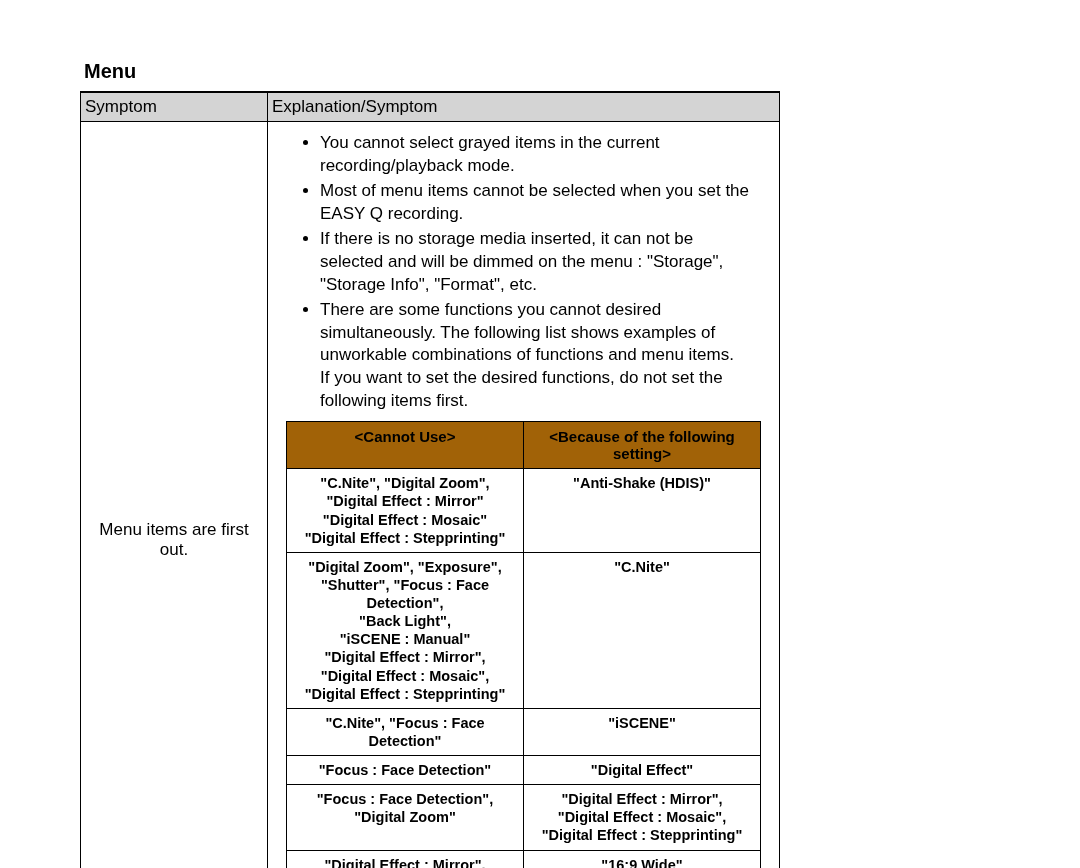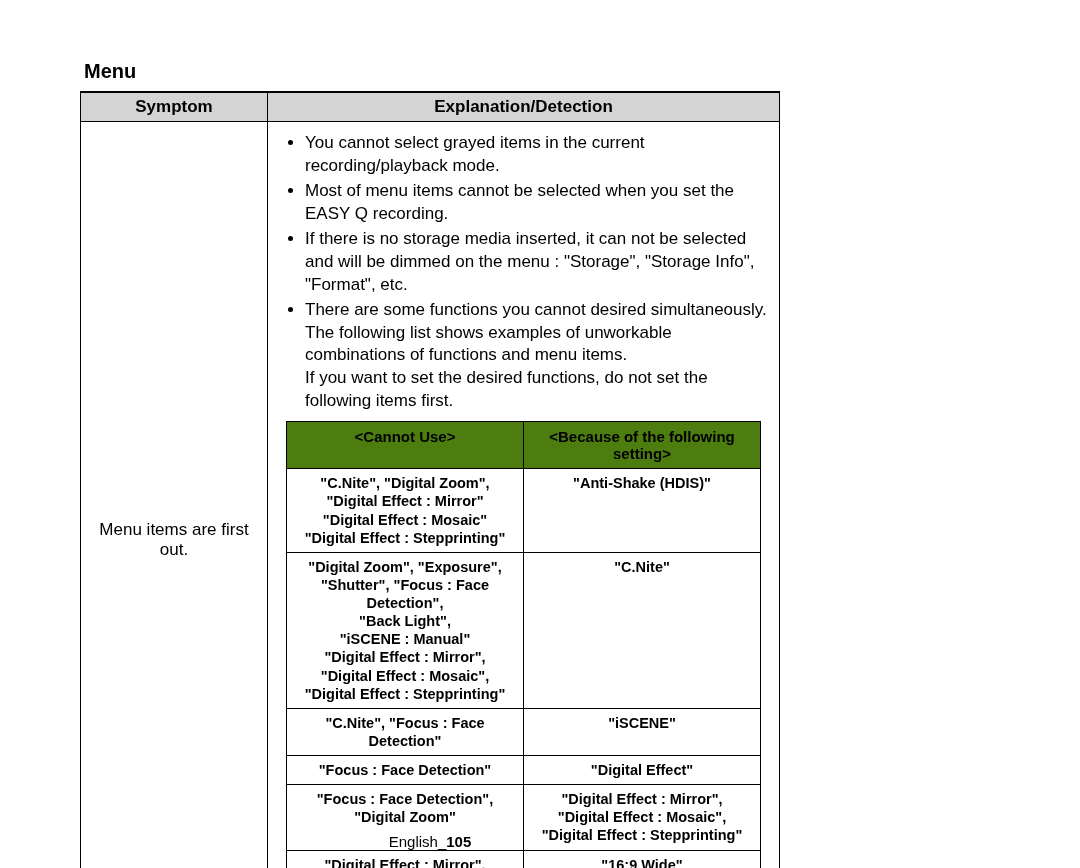--- a/index.html
+++ b/index.html
@@ -1,45 +1,45 @@
 <!DOCTYPE html>
 <html><head>
 <meta charset="utf-8">
 <style>
   html,body{margin:0;padding:0;background:#fff;font-family:Arial,Helvetica,sans-serif;color:#000}
   .page{width:860px;height:868px;box-sizing:border-box;padding:60px 80px 30px 80px;position:relative}
   .title{font-size:20px;margin:0 0 8px 4px}
   table{border-collapse:collapse;width:100%}
   td,th{padding:4px 8px;vertical-align:top}
   .outer{border:1px solid #000;border-left:none;border-right:none}
-  .outer>thead>tr>th{background:#d4d4d4;border:1px solid #000;border-top:2px solid #000;font-weight:bold;font-size:17px;text-align:center;padding:4px}
+  .outer>thead>tr>th{background:#d4d4d4;border:1px solid #000;border-top:2px solid #000;font-weight:normal;font-size:17px;text-align:left;padding:4px}
   .outer>tbody>tr>td{border:1px solid #000;border-bottom:2px solid #000;font-size:17px}
   .symptom{width:170px;text-align:center;vertical-align:middle;font-size:17px}
   ul{margin:6px 0 8px 0;padding-left:28px}
-  li{margin:2px 1px;line-height:1.35}
+  li{margin:2px 16px;line-height:1.35}
   .indent{margin-left:0}
   .inner-wrap{padding:0 10px 8px 10px}
   table.inner{width:100%;border-collapse:collapse;margin-top:4px}
-  table.inner th{background:#4d7c0f;border:1px solid #000;font-size:15px;padding:6px;text-align:center;font-weight:bold}
+  table.inner th{background:#a16207;border:1px solid #000;font-size:15px;padding:6px;text-align:center;font-weight:bold}
   table.inner td{border:1px solid #000;font-size:14.5px;font-weight:bold;text-align:center;padding:5px 6px;line-height:1.25}
   .footer{position:absolute;bottom:18px;width:100%;left:0;text-align:center;font-size:15px}
   .footer .pn{font-weight:bold}
   .b{font-weight:normal}
 </style>
 </head>
 <body>
 <div class="page">
 
 <h3 class="title">Menu</h3>
 
 <table class="outer">
   <thead>
     <tr>
       <th>Symptom</th>
-      <th>Explanation/Detection</th>
+      <th>Explanation/Symptom</th>
     </tr>
   </thead>
   <tbody>
     <tr>
       <td class="symptom">Menu items are first out.</td>
       <td>
         <ul>
           <li>You cannot select grayed items in the current recording/playback mode.</li>
           <li>
             <span>Most of menu items cannot be selected when you set the </span><span class="b">EASY Q</span><span> recording.</span>
@@ -90,17 +90,14 @@
                     <td>"Interval REC"</td>
                   </tr>
           </tbody>
         </table>
         </div>
       </td>
     </tr>
   </tbody>
 </table>
 
-<div class="footer">
-  <span>English_</span><span class="pn">105</span>
-</div>
 
 </div>
 
 </body></html>

